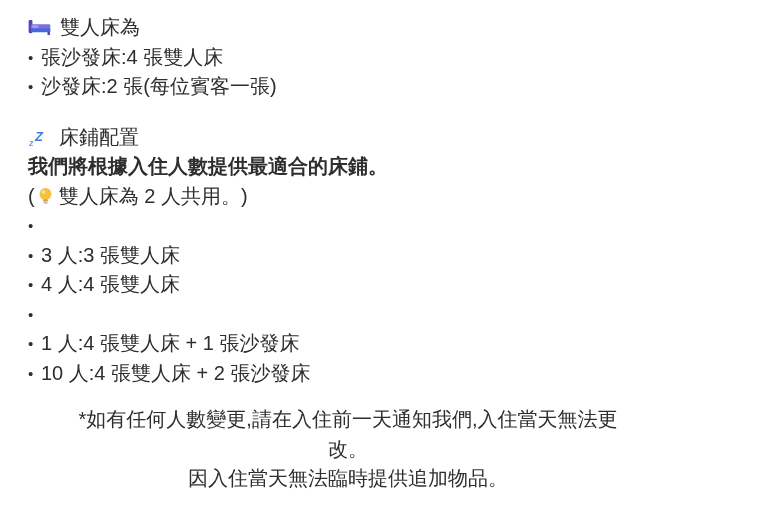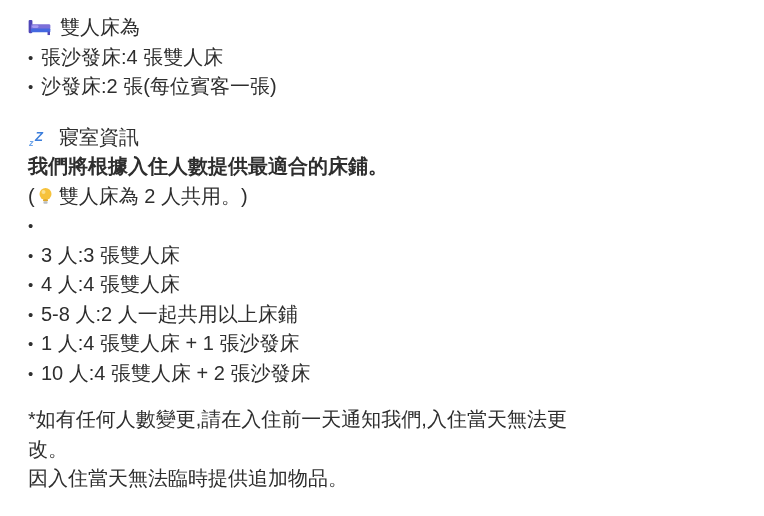--- a/index.html
+++ b/index.html
@@ -40,21 +40,21 @@
     flex: 0 0 13px;
     font-size: 15px;
   }
   .tip-line {
     display: flex;
     align-items: center;
     height: 29.5px;
     white-space: nowrap;
   }
   .tip-line .icon { margin: 0 5px 0 2px; }
-  .notes-line { height: 29.5px; white-space: nowrap; }
+  .notes-line { height: 29.5px; white-space: nowrap; text-align: center; }
 </style>
 </head>
 <body>
 
 <div class="doc">
 
   <div class="section">
     <div class="heading-row">
       <span class="icon">
         <svg width="23" height="17" viewBox="0 0 24 18" aria-hidden="true">
@@ -78,21 +78,21 @@
   </div>
 
   <div class="section section--beds">
     <div class="heading-row">
       <span class="icon">
         <svg width="22" height="19" viewBox="0 0 22 19" aria-hidden="true">
           <text x="7" y="13" font-size="13" font-weight="bold" font-style="italic" font-family="Liberation Sans, sans-serif" fill="#3c7edb">Z</text>
           <text x="1" y="18" font-size="9" font-weight="bold" font-style="italic" font-family="Liberation Sans, sans-serif" fill="#6da4ea">z</text>
         </svg>
       </span>
-      <span>寢室資訊</span>
+      <span>床鋪配置</span>
     </div>
     <div class="line">我們將根據入住人數提供最適合的床鋪。</div>
     <div class="tip-line">
       <span>(</span>
       <span class="icon">
         <svg width="17" height="20" viewBox="0 0 17 20" aria-hidden="true">
           <circle cx="8.5" cy="8" r="6" fill="#f6c23c"></circle>
           <circle cx="6.5" cy="6" r="2" fill="#fadf8e"></circle>
           <rect x="6" y="13.2" width="5" height="2" rx="0.8" fill="#dda62b"></rect>
           <rect x="6.4" y="15.2" width="4.2" height="2.6" rx="1" fill="#b9bec4"></rect>
@@ -106,21 +106,20 @@
     <div class="bullet-line">
       <span class="bullet-marker">•</span>
       <span>3 人:3 張雙人床</span>
     </div>
     <div class="bullet-line">
       <span class="bullet-marker">•</span>
       <span>4 人:4 張雙人床</span>
     </div>
     <div class="bullet-line">
       <span class="bullet-marker">•</span>
-      <span>5-8 人:2 人一起共用以上床鋪</span>
     </div>
     <div class="bullet-line">
       <span class="bullet-marker">•</span>
       <span>1 人:4 張雙人床 + 1 張沙發床</span>
     </div>
     <div class="bullet-line">
       <span class="bullet-marker">•</span>
       <span>10 人:4 張雙人床 + 2 張沙發床</span>
     </div>
   </div>

